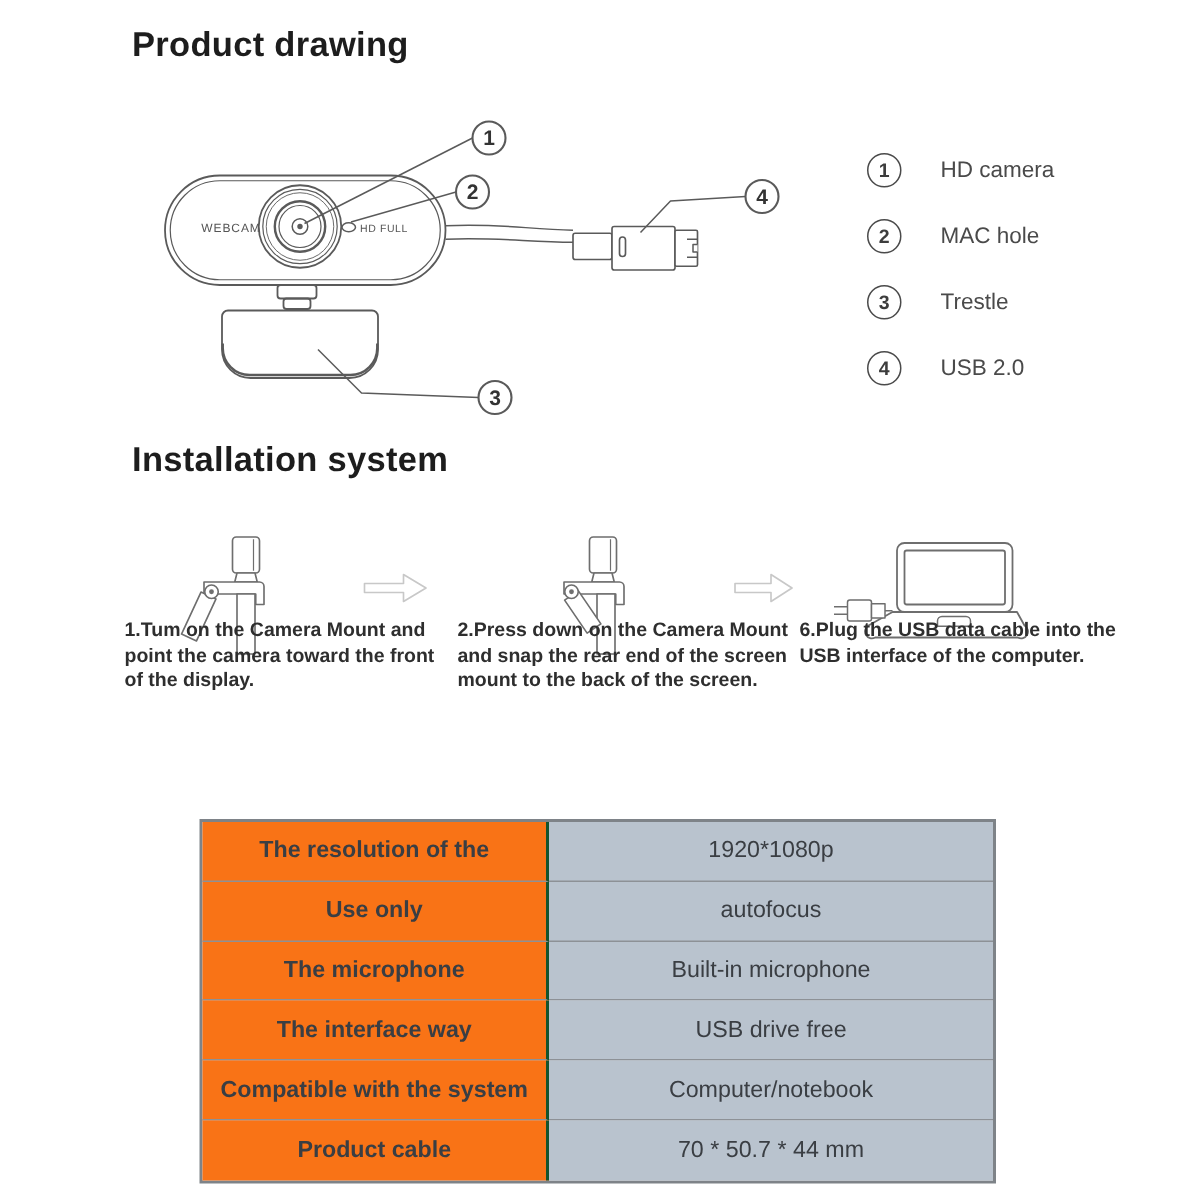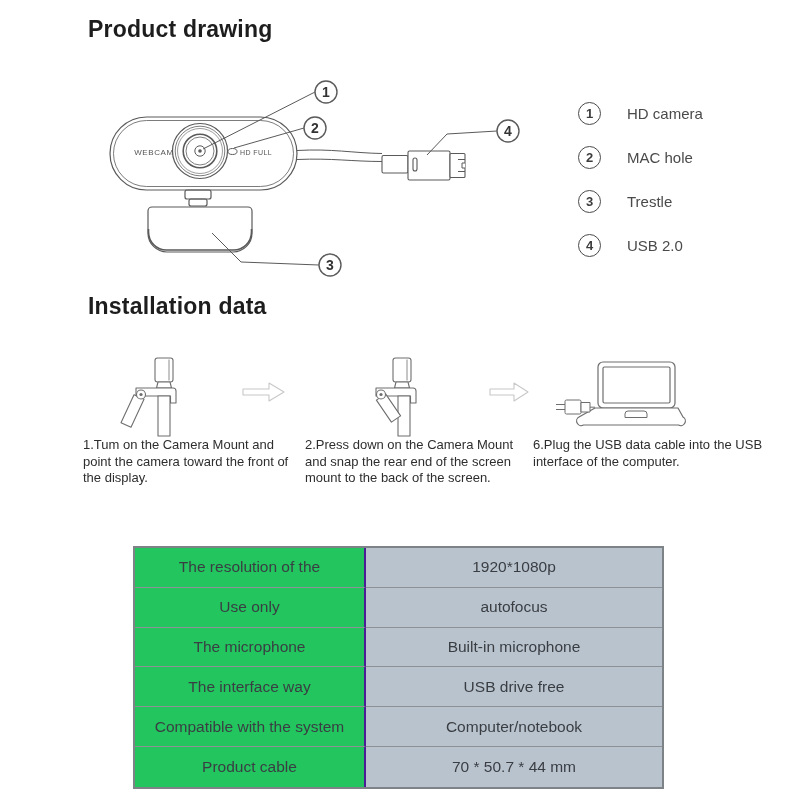--- a/index.html
+++ b/index.html
@@ -15,33 +15,33 @@
   .legend{left:578px;top:102px;display:flex;flex-direction:column;gap:21px;}
   .legend-item{display:flex;align-items:center;}
   .num-circle{
     width:21px;height:21px;border:1.6px solid #4a4a4a;border-radius:50%;
     display:flex;align-items:center;justify-content:center;
     font-size:13px;font-weight:600;color:#3d3d3d;flex:0 0 auto;
   }
   .legend-label{margin-left:26px;font-size:15px;color:#4a4a4a;}
   
   .step-text{
-    font-size:13px;line-height:16.5px;color:#2e2e2e;top:437px;
+    font-size:13px;line-height:16.5px;color:#2e2e2e;top:412px;font-weight:bold;
   }
   
   .spec-table{
     left:133px;top:546px;width:531px;
     border:2px solid #7e8388;box-sizing:border-box;
     display:grid;grid-template-columns:231px 1fr;
   }
   .cell{
     height:39.8px;box-sizing:border-box;display:flex;align-items:center;justify-content:center;
     font-size:15.5px;color:#3a3e43;border-bottom:1px solid #8d9196;
   }
-  .cell.label{background:#22c55e;border-right:2px solid #4c1d95;}
+  .cell.label{background:#f97316;border-right:2px solid #14532d;font-weight:bold;}
   .cell.value{background:#b9c3ce;text-align:center;}
   .cell.last{border-bottom:none;}
   svg{display:block;}
   svg text{font-family:"Liberation Sans", sans-serif;}
 </style>
 </head>
 <body>
 
 <div class="abs heading" style="left:88px;top:16px;">Product drawing</div>
 
@@ -122,21 +122,21 @@
   <div class="legend-item">
     <span class="num-circle">3</span>
     <span class="legend-label">Trestle</span>
   </div>
   <div class="legend-item">
     <span class="num-circle">4</span>
     <span class="legend-label">USB 2.0</span>
   </div>
 </div>
 
-<div class="abs heading" style="left:88px;top:293px;">Installation data</div>
+<div class="abs heading" style="left:88px;top:293px;">Installation system</div>
 
 <svg class="abs" style="left:85px;top:350px;" width="210" height="88" viewBox="0 0 210 88">
   <g fill="#ffffff" stroke="#6e6e6e" stroke-width="1.1" stroke-linejoin="round">
     <g>
       <rect x="70" y="8" width="18" height="24" rx="2.5"></rect>
       <line x1="84" y1="9.5" x2="84" y2="30.5" fill="none" stroke-width="0.8"></line>
       <path d="M73,32 h12 l1.5,6 h-15 z"></path>
       <path d="M51,38 H88 a3,3 0 0 1 3,3 V53 h-5.5 v-7 H51 Z"></path>
       <rect x="73" y="46" width="12" height="40"></rect>
       <path d="M49,44.7 L59,49.3 L46,77.3 L36,72.7 Z"></path>

